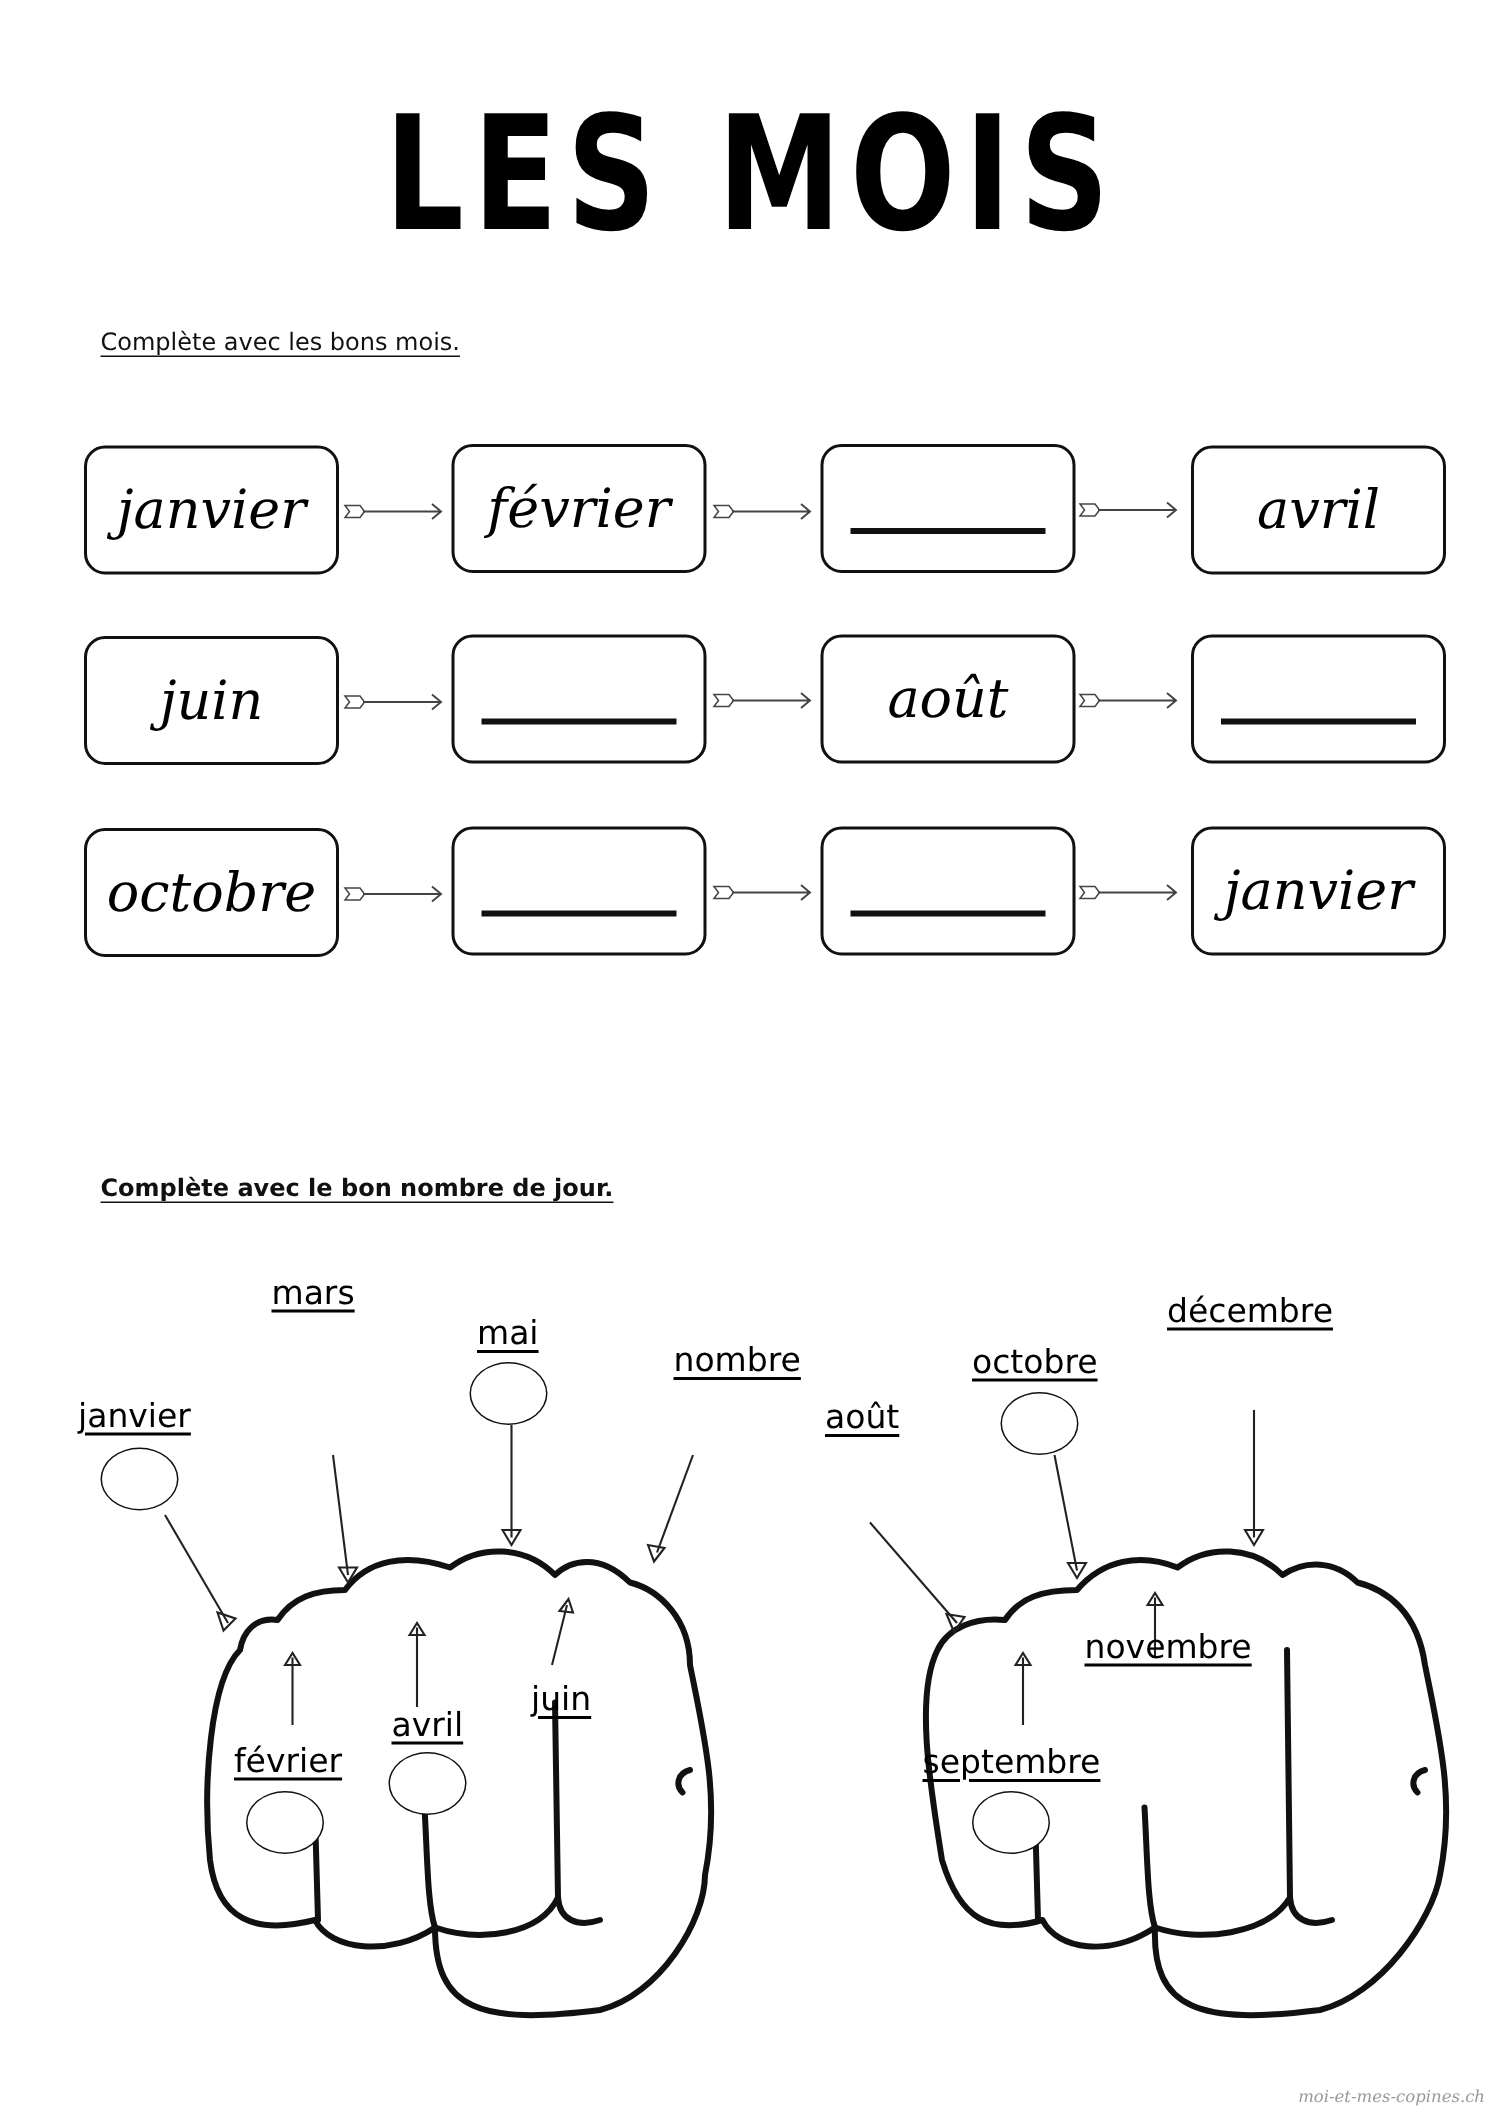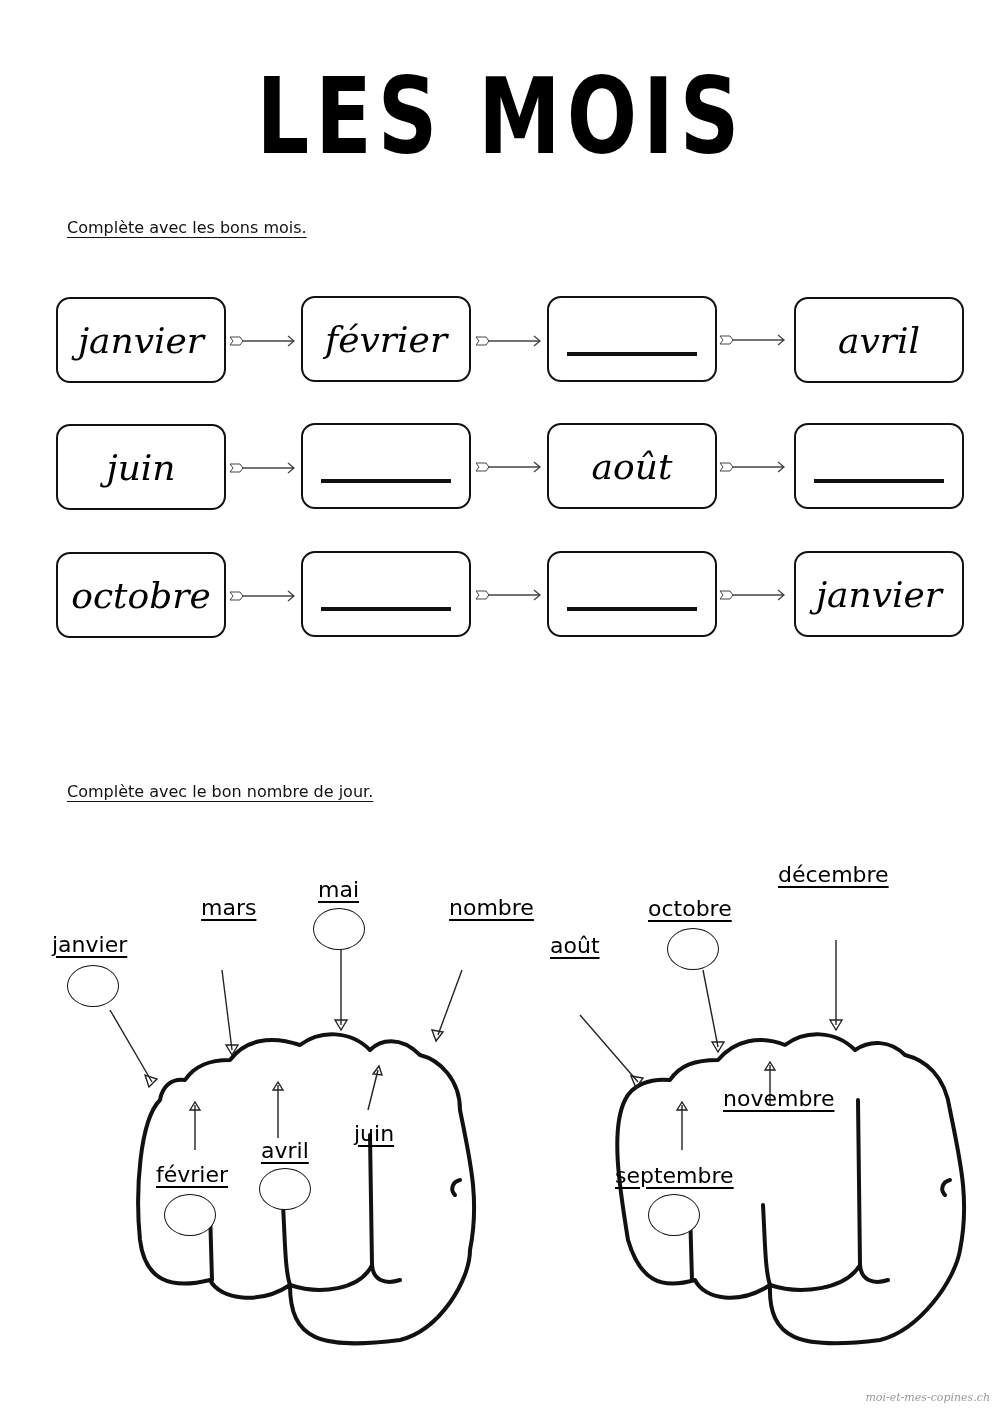--- a/index.html
+++ b/index.html
@@ -93,21 +93,21 @@
   </svg>
 <svg class="arrow" style="left:474px;top:587px;" viewBox="0 0 70 16">
     <path d="M2 4h10l3 4-3 4H2l3-4z" fill="#fff" stroke="#444" stroke-width="1"></path>
     <path d="M14 8H66M60 3l6 5-6 5" fill="none" stroke="#444" stroke-width="1.3"></path>
   </svg>
 <svg class="arrow" style="left:718px;top:587px;" viewBox="0 0 70 16">
     <path d="M2 4h10l3 4-3 4H2l3-4z" fill="#fff" stroke="#444" stroke-width="1"></path>
     <path d="M14 8H66M60 3l6 5-6 5" fill="none" stroke="#444" stroke-width="1.3"></path>
   </svg>
 
-<div class="instr" style="top:782px;">Complète avec le bon nombre de jour.</div>
+<div class="instr" style="top:782px;font-weight:bold;">Complète avec le bon nombre de jour.</div>
 
 <svg class="fist" style="left:0;top:860px;" width="520" height="500" viewBox="0 0 520 500">
   <g fill="none" stroke="#111" stroke-width="4" stroke-linejoin="round" stroke-linecap="round">
     <path d="M160 240 C 140 260, 135 330, 140 380 C 145 420, 170 430, 210 420 C 220 440, 260 445, 290 425 C 290 480, 320 490, 400 480 C 440 470, 470 420, 470 390 C 480 340, 470 300, 460 250 C 460 220, 440 200, 420 195 C 400 175, 380 180, 370 190 C 350 170, 320 170, 300 185 C 270 175, 245 180, 230 200 C 210 200, 195 205, 185 220 C 170 218, 162 228, 160 240 Z"></path>
     <path d="M210 350 L 212 420"></path>
     <path d="M283 345 C 285 380, 285 410, 290 425"></path>
     <path d="M370 275 L 372 405 C 373 420, 385 425, 400 420"></path>
     <path d="M290 425 C 320 435, 360 430, 372 405"></path>
     <path d="M460 320 C 452 322, 450 330, 455 335"></path>
   </g>
@@ -123,21 +123,21 @@
     <path d="M195 290 L 195 245"></path>
       <path d="M190 250 l5-8 5 8z"></path>
     <path d="M278 278 L 278 225"></path>
       <path d="M273 230 l5-8 5 8z"></path>
     <path d="M368 250 L 378 210"></path>
       <path d="M373 214 l6-8 3 9z"></path>
   </g>
 </svg>
 
 <div class="label" style="left:52px;top:932px;">janvier</div>
-<div class="label" style="left:181px;top:895px;margin-left:20px;">mars</div>
+<div class="label" style="left:181px;top:850px;">mars</div>
 <div class="label" style="left:318px;top:877px;text-align:right;">mai</div>
 <div class="label" style="left:449px;top:895px;">nombre</div>
 <div class="label" style="left:156px;top:1162px;">février</div>
 <div class="label" style="left:261px;top:1138px;">avril</div>
 <div class="label" style="left:354px;top:1121px;">juin</div>
 
 <div class="circle" style="left:67px;top:965px;"></div>
 <div class="circle" style="left:313px;top:908px;"></div>
 <div class="circle" style="left:164px;top:1194px;"></div>
 <div class="circle" style="left:259px;top:1168px;"></div>

